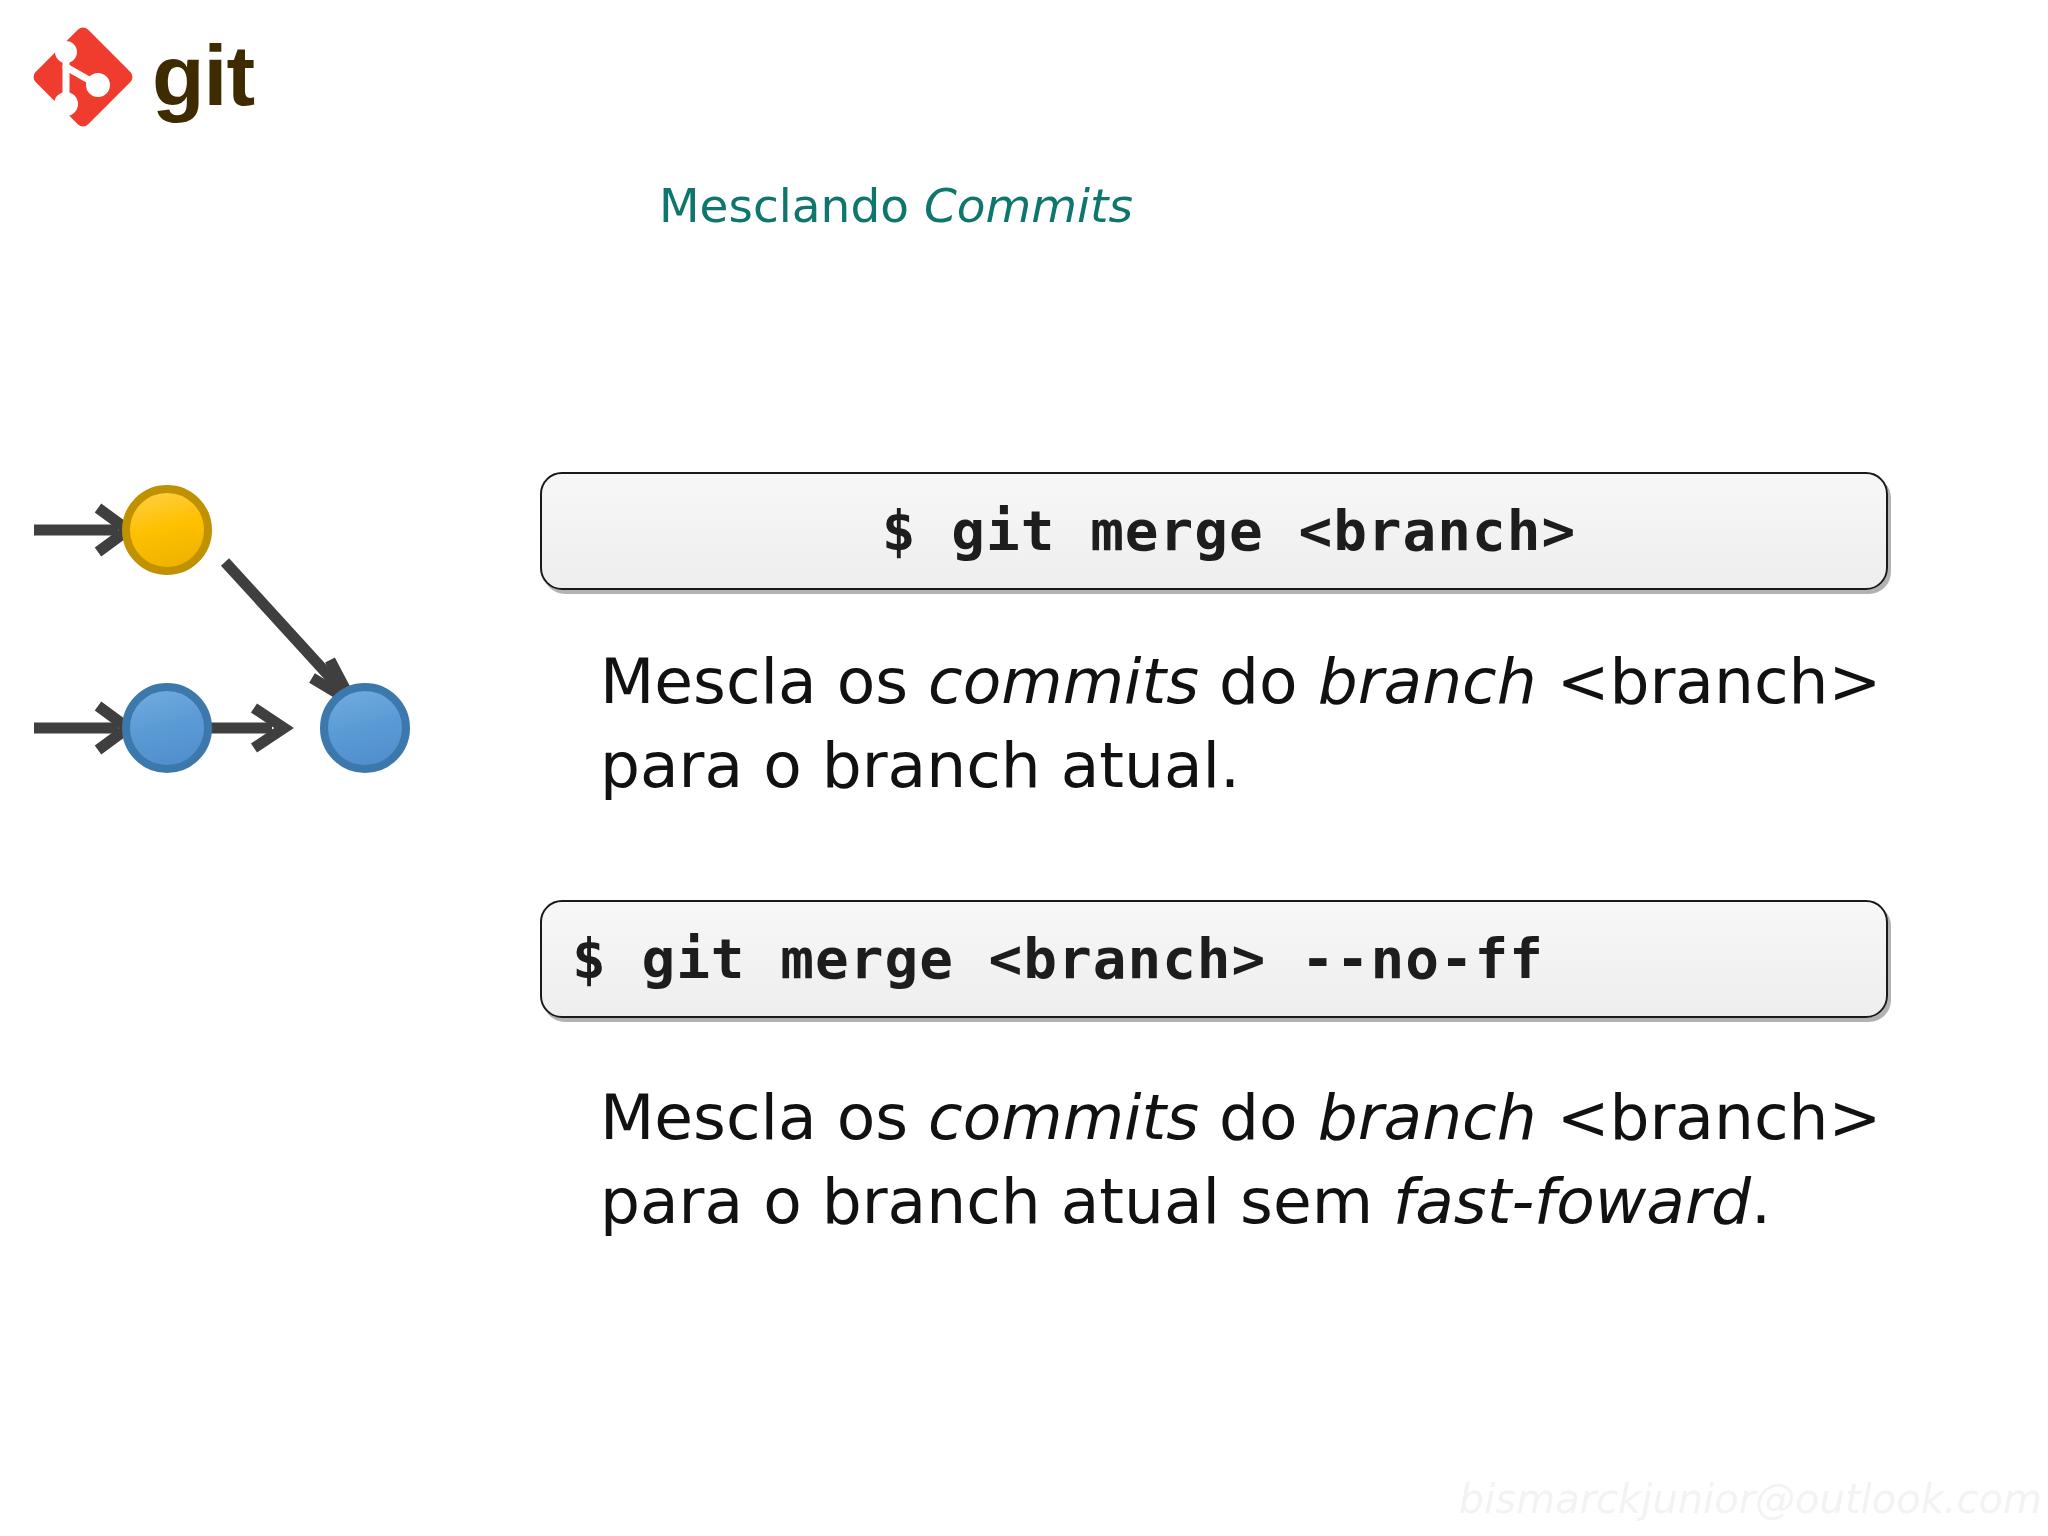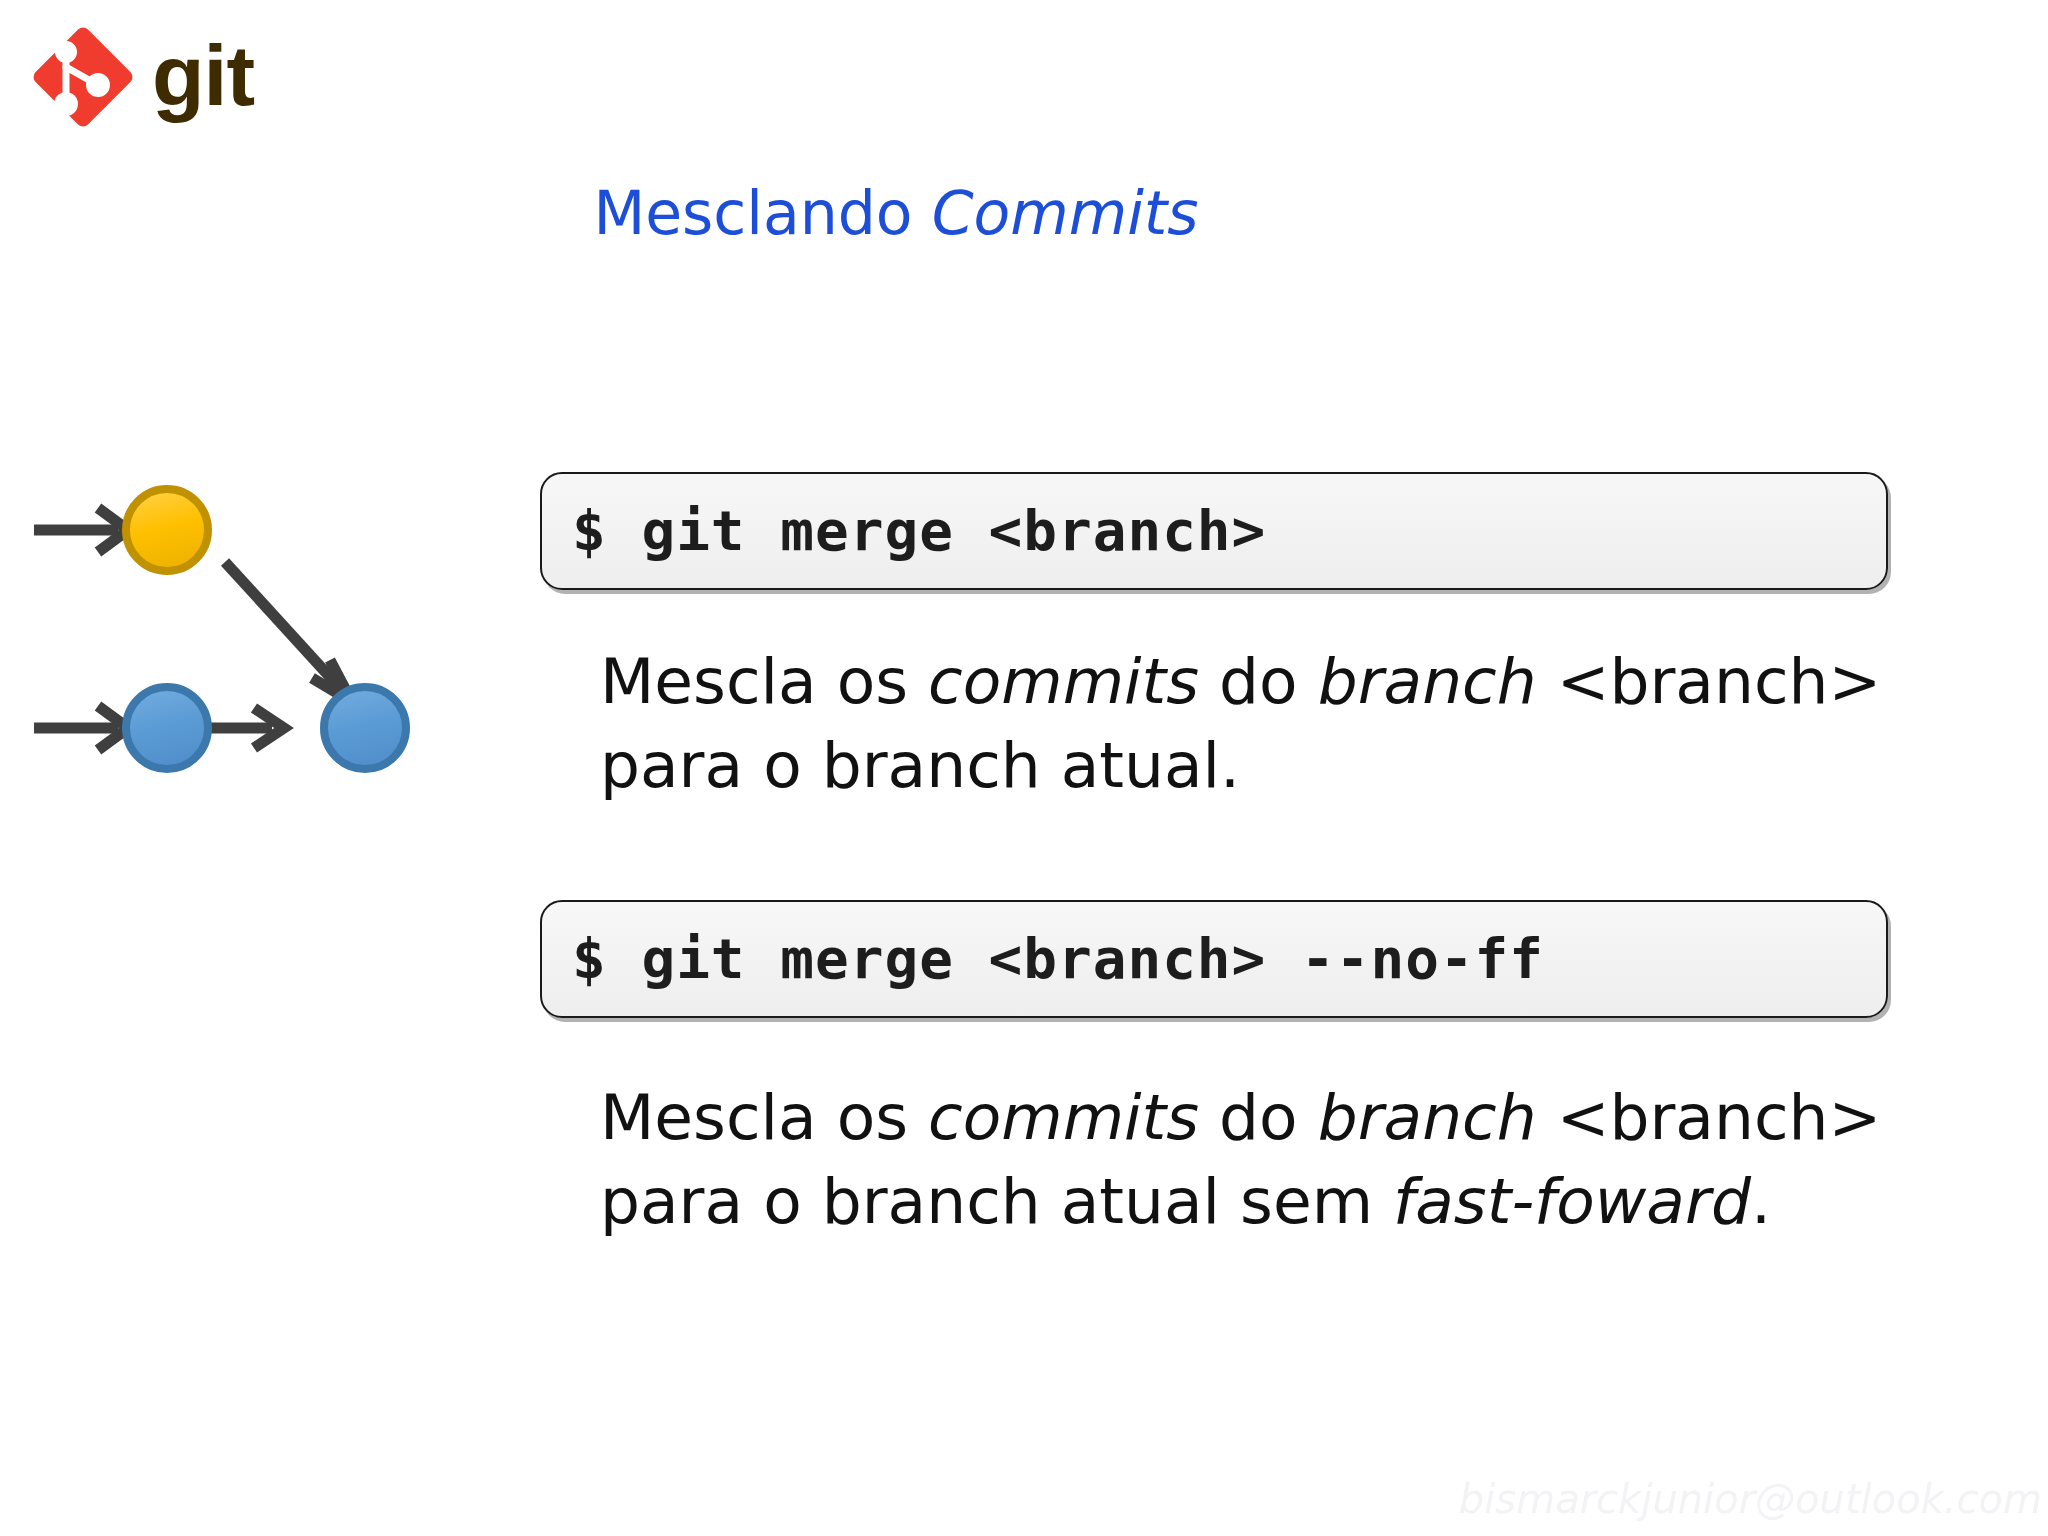--- a/index.html
+++ b/index.html
@@ -44,23 +44,23 @@
   }
 
   
   #slide-title {
     position: absolute;
     left: 0;
     top: 178px;
     width: 1804px;
     text-align: center;
     font-family: "DejaVu Sans", sans-serif;
-    font-size: 60px;
+    font-size: 47px;
     font-weight: 400;
-    color: #1d4ed8;
+    color: #0f766e;
     white-space: nowrap;
   }
   #slide-title .em {
     font-style: italic;
   }
   #slide-title .title-shift {
     display: inline-block;
     transform: translateX(-6px);
   }
 
@@ -90,21 +90,21 @@
   }
   .cmd-box .cmd-text {
     font-family: "DejaVu Sans Mono", monospace;
     font-weight: 700;
     font-size: 56px;
     line-height: 56px;
     color: #1d1d1d;
     letter-spacing: 1px;
     white-space: nowrap;
   }
-  #cmd-box-1 { top: 472px; }
+  #cmd-box-1 { top: 472px; justify-content: center; }
   #cmd-box-2 { top: 900px; }
 
   
   .desc {
     position: absolute;
     left: 600px;
     width: 1320px;
     font-family: "DejaVu Sans", sans-serif;
     font-size: 63px;
     line-height: 84px;

